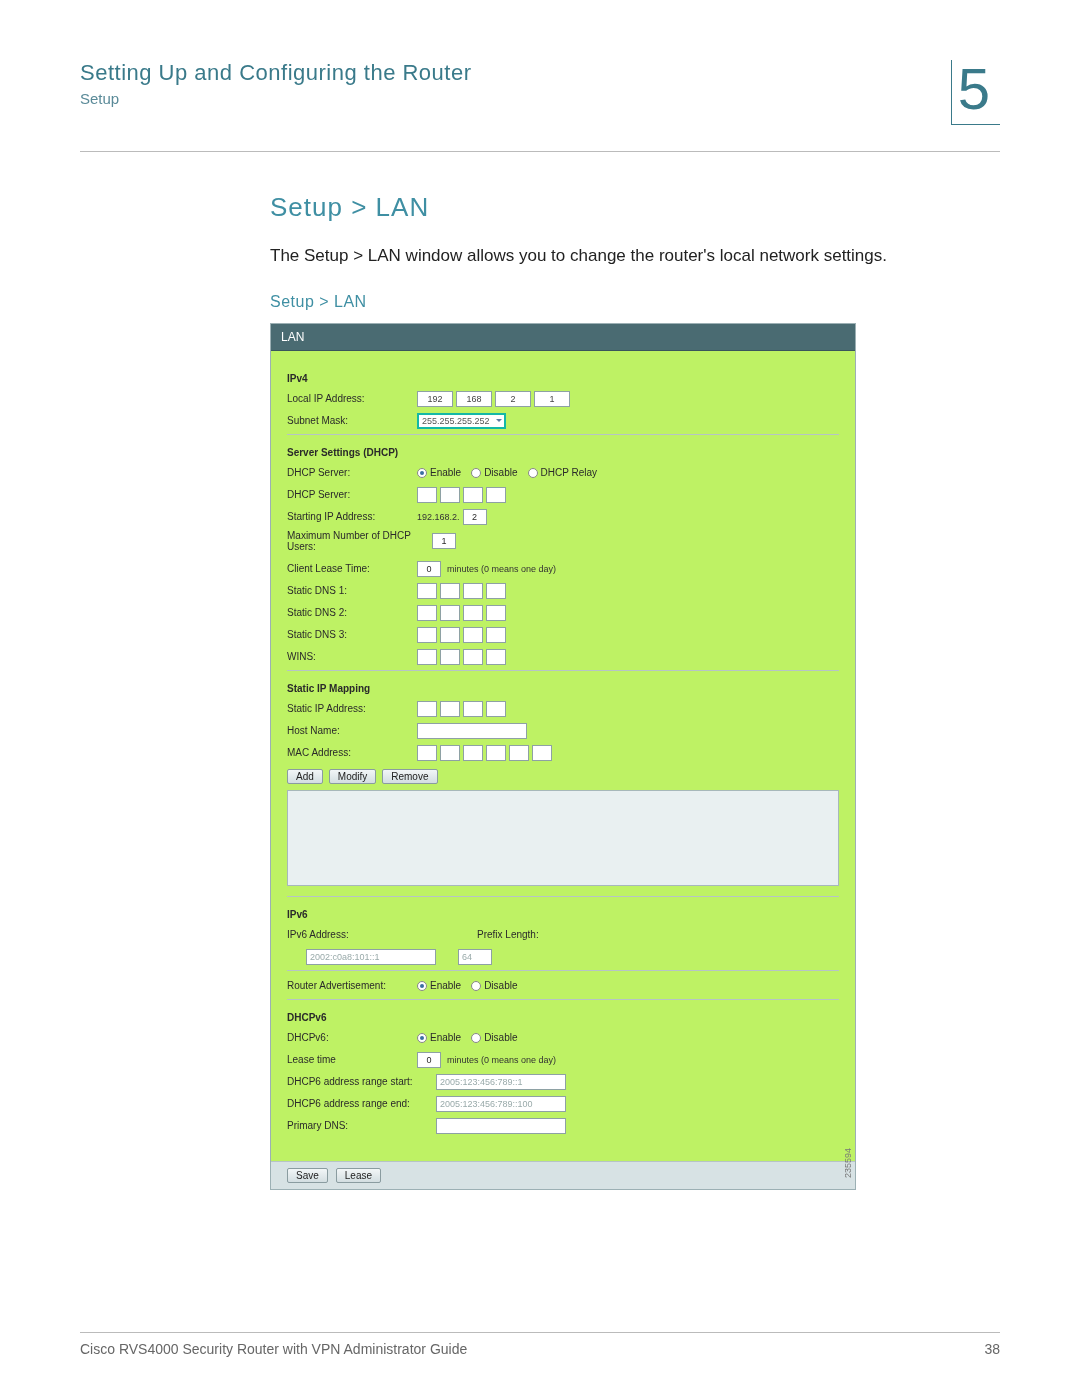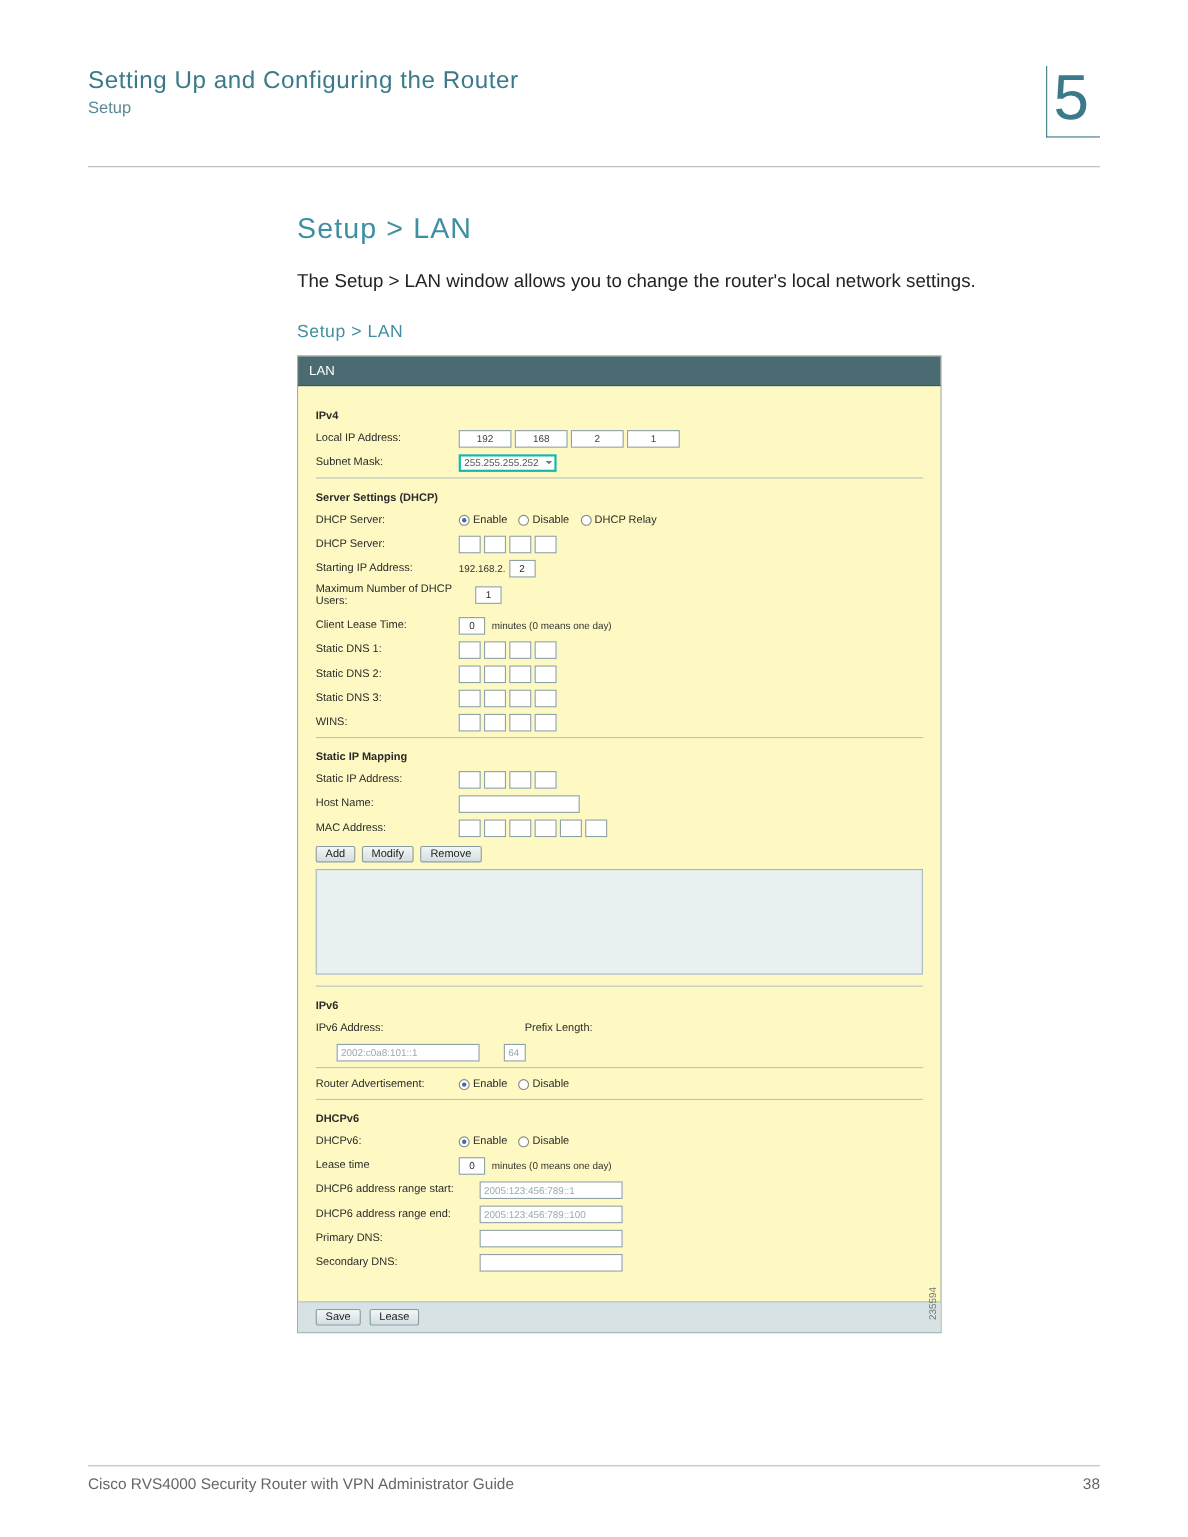--- a/index.html
+++ b/index.html
@@ -12,42 +12,42 @@
   .chapter-num-box { border: 1px solid #3a7a8a; border-top: none; border-right: none; padding: 0 10px 6px 0; }
   .chapter-num { color: #3a7a8a; font-size: 58px; line-height: 1; font-weight: 300; padding-left: 6px; }
   .hr { border: none; border-top: 1px solid #bbb; margin: 26px 0 0 0; }
   .content { margin-left: 190px; margin-top: 40px; }
   .section-heading { color: #3f8fa3; font-size: 26px; letter-spacing: 1px; margin-bottom: 20px; }
   .section-desc { font-size: 17px; line-height: 1.5; color: #222; margin-bottom: 24px; max-width: 640px; }
   .panel-caption { color: #3f8fa3; font-size: 16px; letter-spacing: 0.5px; margin-bottom: 12px; }
 
   .screenshot {
     width: 586px;
-    background: #fef9c3;
+    background: #bef264;
     border: 1px solid #9cb0b4;
     font-size: 10px;
     font-family: Tahoma, Verdana, Arial, sans-serif;
     color: #2a2a2a;
     position: relative;
   }
   .ss-title-bar {
     background: #4a6b72;
     color: #fff;
     padding: 6px 10px;
     font-size: 12px;
     border-bottom: 1px solid #3a565c;
   }
   .ss-body { padding: 10px 16px 22px 16px; }
   .ss-label-heavy { font-weight: bold; margin: 8px 0 6px 0; padding-top: 4px; }
   .ss-divider { border: none; border-top: 1px solid #b6c4c6; margin: 4px 0 6px 0; }
   .ss-row { display: flex; align-items: center; margin: 4px 0; min-height: 18px; }
   .ss-row .lbl { width: 130px; flex-shrink: 0; }
   .ss-row .lbl-wide { width: 145px; flex-shrink: 0; }
   .ss-ipcell {
-    width: 48px; height: 16px; border: 1px solid #8ea1a4; background: #fff;
+    width: 36px; height: 16px; border: 1px solid #8ea1a4; background: #fff;
     display: inline-flex; align-items: center; justify-content: center;
     font-size: 9px; color: #444;
   }
   .ss-ipcell + .ss-ipcell { margin-left: 3px; }
   .ss-ipcell.sm { width: 20px; }
   .ss-select {
     height: 16px; border: 2px solid #14b8a6; background: #fff;
     font-size: 9px; padding: 0 14px 0 3px; display: inline-flex; align-items: center;
     position: relative; color: #555;
   }
@@ -63,21 +63,21 @@
     border: 1px solid #8a9ca0; background: linear-gradient(#f2f6f7, #d3dee1);
     border-radius: 2px; color: #222;
   }
   .ss-btn + .ss-btn { margin-left: 6px; }
   .ss-listbox { width: 100%; height: 96px; border: 1px solid #a7b8ba; background: #e9f0f1; margin-top: 4px; }
   .ss-textinput {
     height: 16px; border: 1px solid #8ea1a4; background: #fff;
     font-size: 9px; padding: 0 3px; display: inline-flex; align-items: center; color: #777;
   }
   .ss-textinput.w130 { width: 130px; margin-left: 19px; }
-  .ss-textinput.w40 { width: 20px; }
+  .ss-textinput.w40 { width: 34px; }
   .ss-bottom-bar {
     padding: 6px 16px; border-top: 1px solid #b6c4c6; background: #d7e2e4;
     display: flex; gap: 2px;
   }
   .ss-watermark {
     position: absolute; right: 2px; bottom: 10px;
     font-size: 9px; color: #777;
     writing-mode: vertical-rl; transform: rotate(180deg);
   }
 
@@ -267,24 +267,20 @@
           <span class="ss-textinput w130" style="color:#9aa;">2005:123:456:789::1</span>
         </div>
         <div class="ss-row">
           <span class="lbl">DHCP6 address range end:</span>
           <span class="ss-textinput w130" style="color:#9aa;">2005:123:456:789::100</span>
         </div>
         <div class="ss-row">
           <span class="lbl">Primary DNS:</span>
           <span class="ss-textinput w130"></span>
         </div>
-        <div class="ss-row">
-          <span class="lbl">Secondary DNS:</span>
-          <span class="ss-textinput w130"></span>
-        </div>
       </div>
 
       <div class="ss-bottom-bar">
         <span class="ss-btn">Save</span>
         <span class="ss-btn">Lease</span>
       </div>
 
       <div class="ss-watermark">235594</div>
     </div>
   </div>

